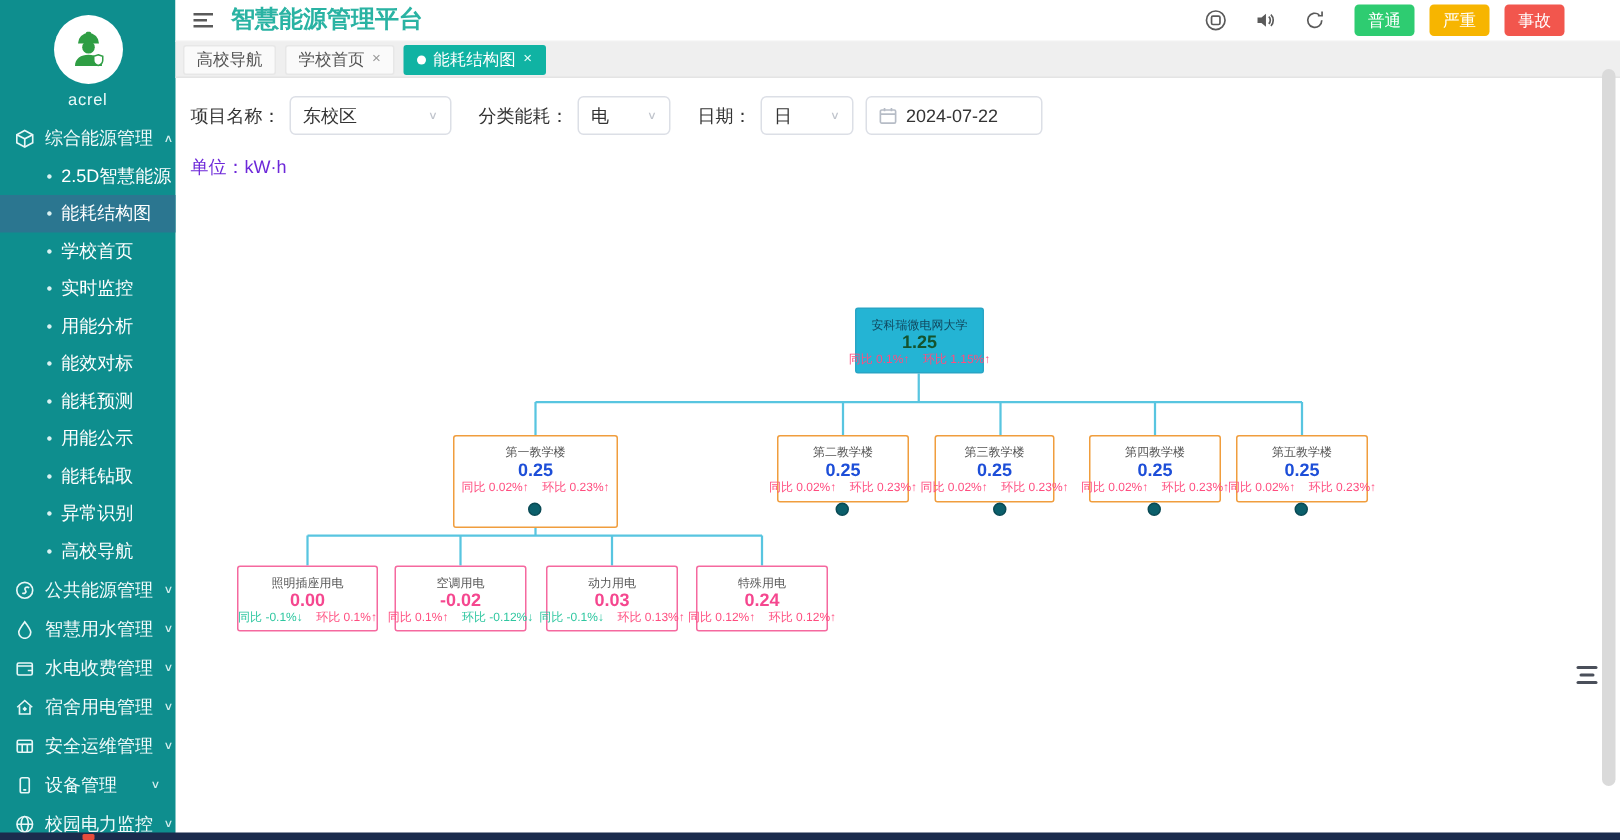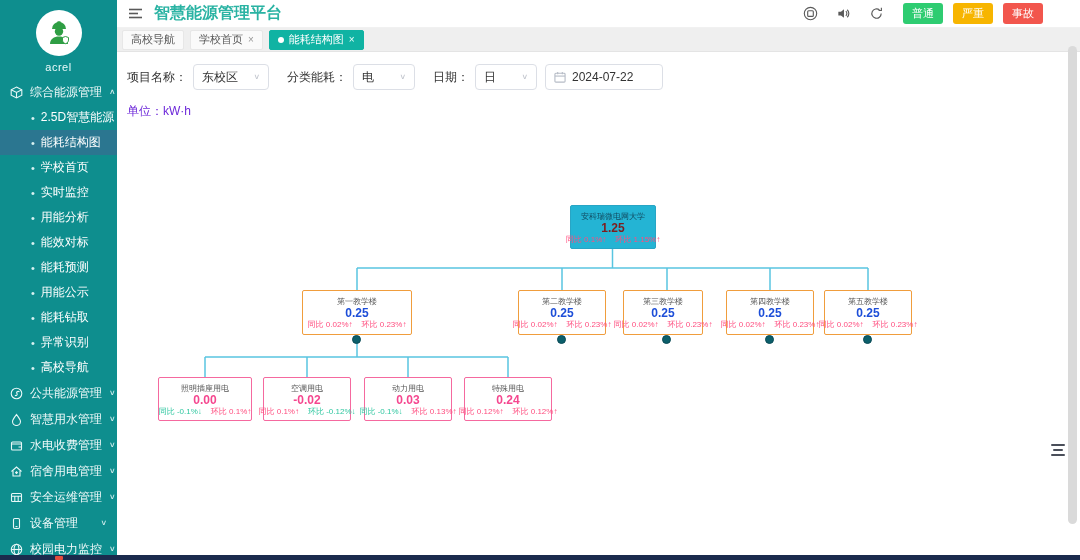--- a/index.html
+++ b/index.html
@@ -56,21 +56,21 @@
   .canvas{position:absolute;left:0;top:0;width:963px;height:503px}
   .connectors{position:absolute;left:0;top:0}
   .node{position:absolute;box-sizing:border-box;border-radius:2px;display:flex;flex-direction:column;align-items:center;justify-content:flex-start;padding:5px 2px 4px;background:#fff;cursor:pointer;z-index:1}
   .n-title{font-size:8px;color:#555;white-space:nowrap}
   .n-value{font-size:12px;font-weight:bold;line-height:1}
   .n-pct{font-size:8px;white-space:nowrap;display:flex;gap:9px}
   .up{color:#ff4d7f}
   .down{color:#2fc7a0}
   .node.root{background:#24b4d4;border:1px solid #28a5c5}
   .node.root .n-title{color:#11495f}
-  .node.root .n-value{color:#7f1d1d}
+  .node.root .n-value{color:#14532d}
   .node.bld{border:1px solid #f09d3d}
   .node.bld .n-value{color:#1d4ed8}
   .node.cat{border:1px solid #f5699f}
   .node.cat .n-value{color:#f5478f}
   .dot{position:absolute;width:9px;height:9px;border-radius:50%;background:#0b5f6b;border:1px solid #0a4a55;box-sizing:border-box;cursor:pointer;z-index:2}
 
   
   .scroll-thumb{position:absolute;left:1068px;top:46px;width:9px;height:478px;background:#dadada;border-radius:5px;z-index:3}
   .toolbox{position:absolute;left:1051px;top:444px;width:14px;height:12px;display:flex;flex-direction:column;justify-content:space-between;cursor:pointer;z-index:3}
   .toolbox i{display:block;height:2px;background:#4a4f5a;border-radius:1px}
@@ -261,21 +261,21 @@
     <span class="tabdot"></span>
     <span>能耗结构图</span>
     <span class="close">×</span>
   </div>
 </div>
 
 <div class="content">
 
   <div class="filters">
     <span class="flabel">项目名称：</span>
-    <div class="select" style="width:76px">
+    <div class="select" style="width:108px">
       <span>东校区</span>
       <span class="caret">∨</span>
     </div>
     <span class="gap"></span>
     <span class="flabel">分类能耗：</span>
     <div class="select" style="width:62px">
       <span>电</span>
       <span class="caret">∨</span>
     </div>
     <span class="gap"></span>
@@ -318,21 +318,21 @@
 
     <div class="node root" style="left:453px;top:153px;width:86px;height:44px">
       <div class="n-title">安科瑞微电网大学</div>
       <div class="n-value">1.25</div>
       <div class="n-pct">
         <span class="up">同比 0.1%↑</span>
         <span class="up">环比 1.15%↑</span>
       </div>
     </div>
 
-    <div class="node bld" style="left:185px;top:238px;width:110px;height:45px">
+    <div class="node bld" style="left:185px;top:238px;width:110px;height:62px">
       <div class="n-title">第一教学楼</div>
       <div class="n-value">0.25</div>
       <div class="n-pct">
         <span class="up">同比 0.02%↑</span>
         <span class="up">环比 0.23%↑</span>
       </div>
     </div>
     <div class="node bld" style="left:401px;top:238px;width:88px;height:45px">
       <div class="n-title">第二教学楼</div>
       <div class="n-value">0.25</div>

